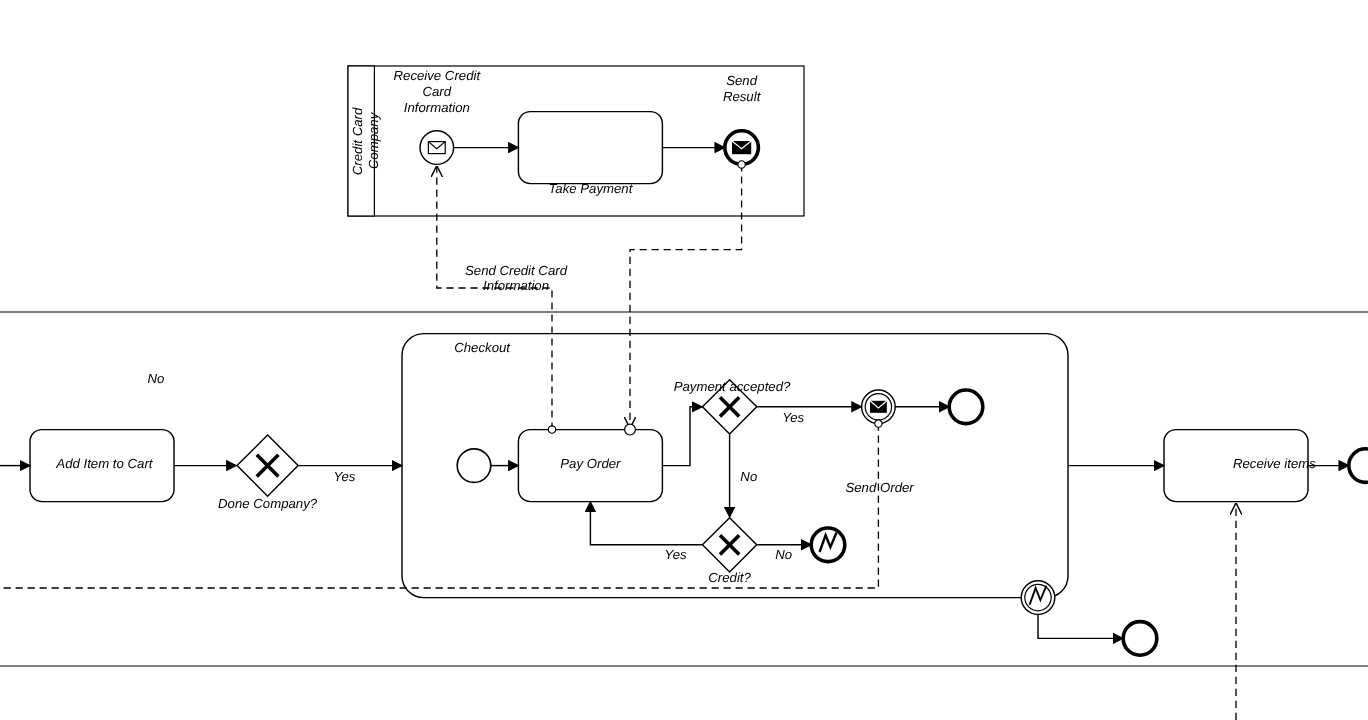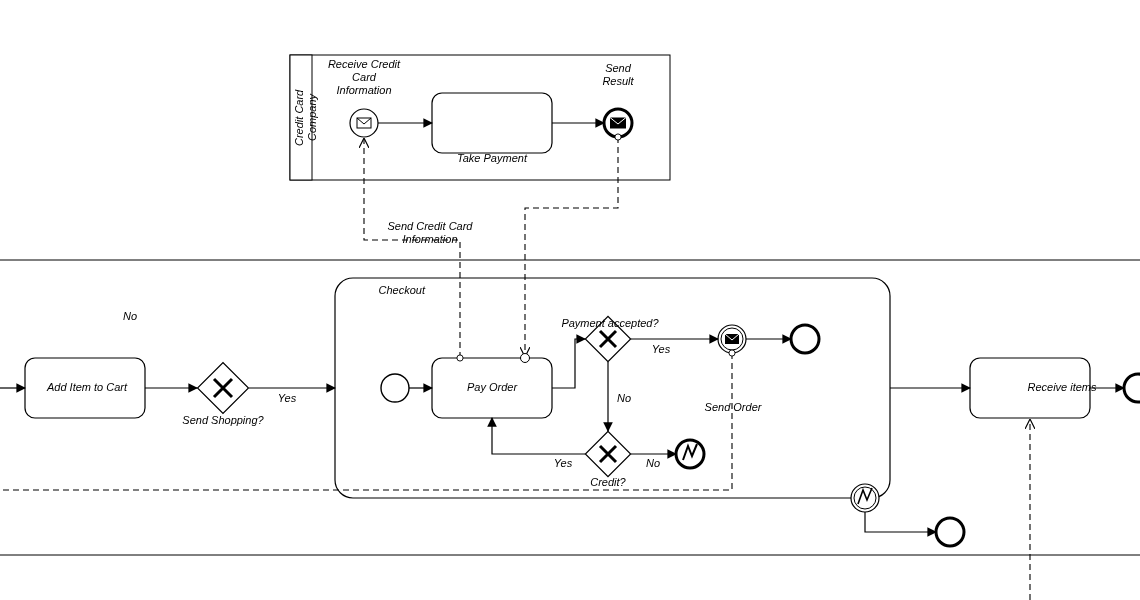--- a/index.html
+++ b/index.html
@@ -177,21 +177,21 @@
 Information</div>
   <div class="label" style="left:432px; top:116px; width:120px;margin-top:36px;">Take Payment</div>
   <div class="label" style="left:598px; top:62px; width:40px; white-space:pre-line;">Send
 Result</div>
 
   <div class="label" style="left:380px; top:220px; width:100px; white-space:pre-line;">Send Credit Card
 Information</div>
 
   <div class="label" style="left:115px; top:310px; width:30px;">No</div>
   <div class="label" style="left:25px; top:381px; width:124px;">Add Item to Cart</div>
-  <div class="label" style="left:178px; top:414px; width:90px;">Send Shopping?</div>
+  <div class="label" style="left:178px; top:414px; width:90px;">Done Company?</div>
   <div class="label" style="left:272px; top:392px; width:30px;">Yes</div>
 
   <div class="label" style="left:345px; top:284px; width:80px; text-align:right;">Checkout</div>
   <div class="label" style="left:432px; top:381px; width:120px;">Pay Order</div>
   <div class="label" style="left:555px; top:297px; width:110px;margin-top:20px;">Payment accepted?</div>
   <div class="label" style="left:646px; top:343px; width:30px;">Yes</div>
   <div class="label" style="left:612px; top:392px; width:24px;">No</div>
   <div class="label" style="left:588px; top:476px; width:40px;">Credit?</div>
   <div class="label" style="left:548px; top:457px; width:30px;">Yes</div>
   <div class="label" style="left:640px; top:457px; width:26px;">No</div>

